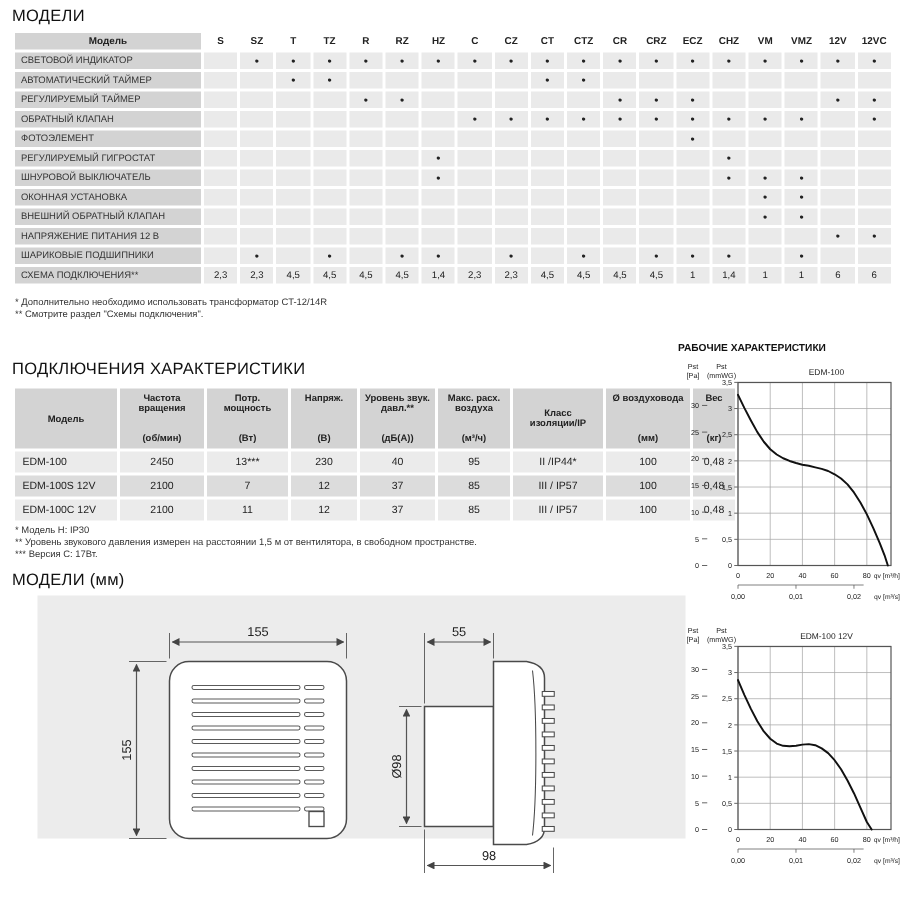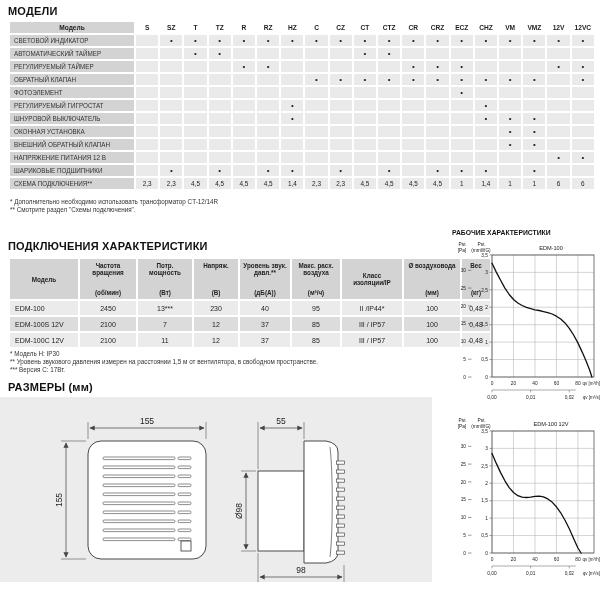--- a/index.html
+++ b/index.html
@@ -2,21 +2,21 @@
 <html><head>
 <meta charset="utf-8">
 <style>
   html,body{margin:0;padding:0;}
   body{
     width:600px;height:600px;position:relative;background:#fff;
     font-family:"Liberation Sans","DejaVu Sans",sans-serif;color:#222;
     -webkit-font-smoothing:antialiased;overflow:hidden;
   }
   .abs{position:absolute;}
-  h2.section{font-size:11px;font-weight:700;margin:0;letter-spacing:.2px;color:#111;}
+  h2.section{font-size:11px;font-weight:400;margin:0;letter-spacing:.2px;color:#111;}
   h3.small-section{font-size:6.8px;font-weight:700;margin:0;color:#111;}
 
   
   #models-table{border-collapse:separate;border-spacing:2px;table-layout:fixed;width:588px;}
   #models-table th,#models-table td{padding:0;height:11px;vertical-align:middle;text-align:center;overflow:hidden;white-space:nowrap;}
   #models-table th{font-size:6.6px;font-weight:700;background:#fff;color:#222;}
   #models-table th.corner{background:#d3d3d3;font-size:6.6px;}
   #models-table td.rlabel{background:#d3d3d3;text-align:left;padding-left:4px;font-size:6.3px;color:#333;}
   #models-table td.cell{background:#eaeaea;font-size:6.4px;color:#222;}
   #models-table td.cell.dot{font-size:8px;line-height:9px;}
@@ -458,23 +458,23 @@
       </tr>
     </tbody>
   </table>
 
 <div class="notes abs" style="left:10px;top:350px;">
   <div>* Модель H: IP30</div>
   <div>** Уровень звукового давления измерен на расстоянии 1,5 м от вентилятора, в свободном пространстве.</div>
   <div>*** Версия C: 17Вт.</div>
 </div>
 
-<h2 class="section abs" style="left:8px;top:381px;">РАЗМЕРЫ (мм)</h2>
-
-<div id="dims-panel" class="abs" style="left:0;top:397px;width:432px;height:185px;">
+<h2 class="section abs" style="left:8px;top:381px;">МОДЕЛИ (мм)</h2>
+
+<div id="dims-panel" class="abs" style="left:25px;top:397px;width:432px;height:162px;">
   <svg width="432" height="195" viewBox="0 0 432 195">
     <defs>
       <marker id="arr" viewBox="0 0 10 10" refX="9" refY="5" markerWidth="6.5" markerHeight="6.5" orient="auto-start-reverse">
         <path d="M0,0 L10,5 L0,10 z" fill="#444"></path>
       </marker>
     </defs>
 
     <g stroke="#4a4a4a" fill="#fff" stroke-width="1">
       <rect x="88" y="44" width="118" height="118" rx="13"></rect>
       <g stroke="#5a5a5a" stroke-width="0.7">

